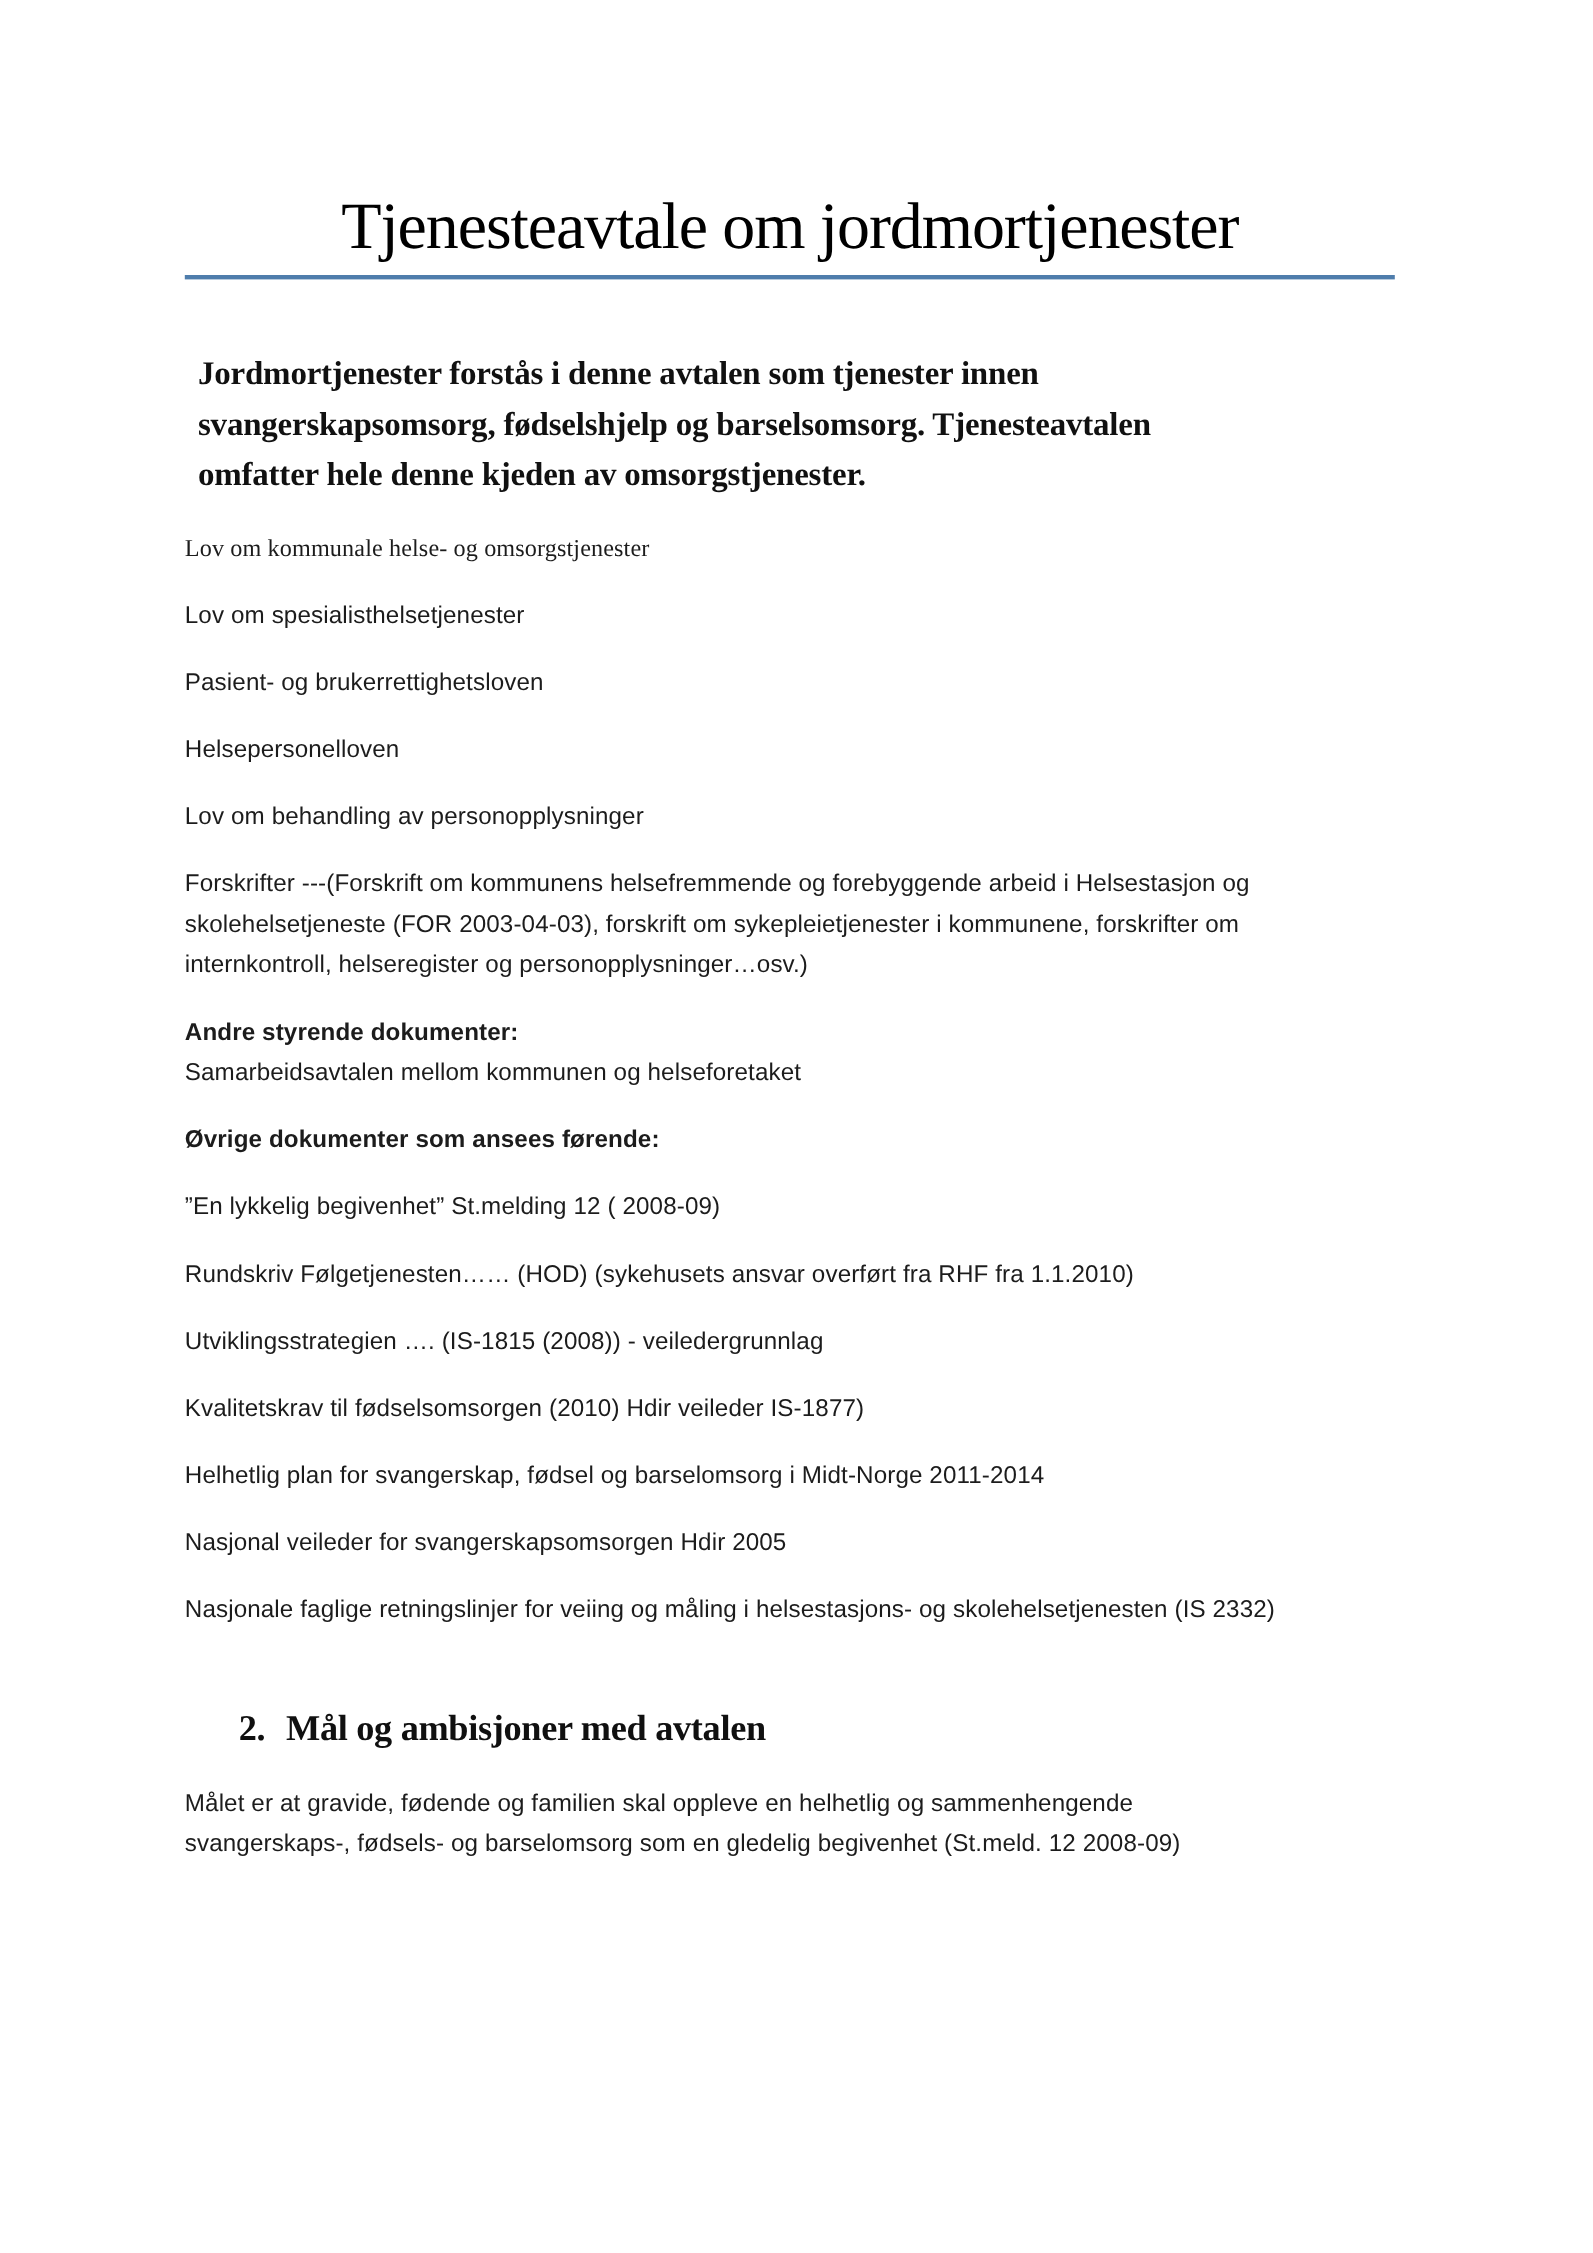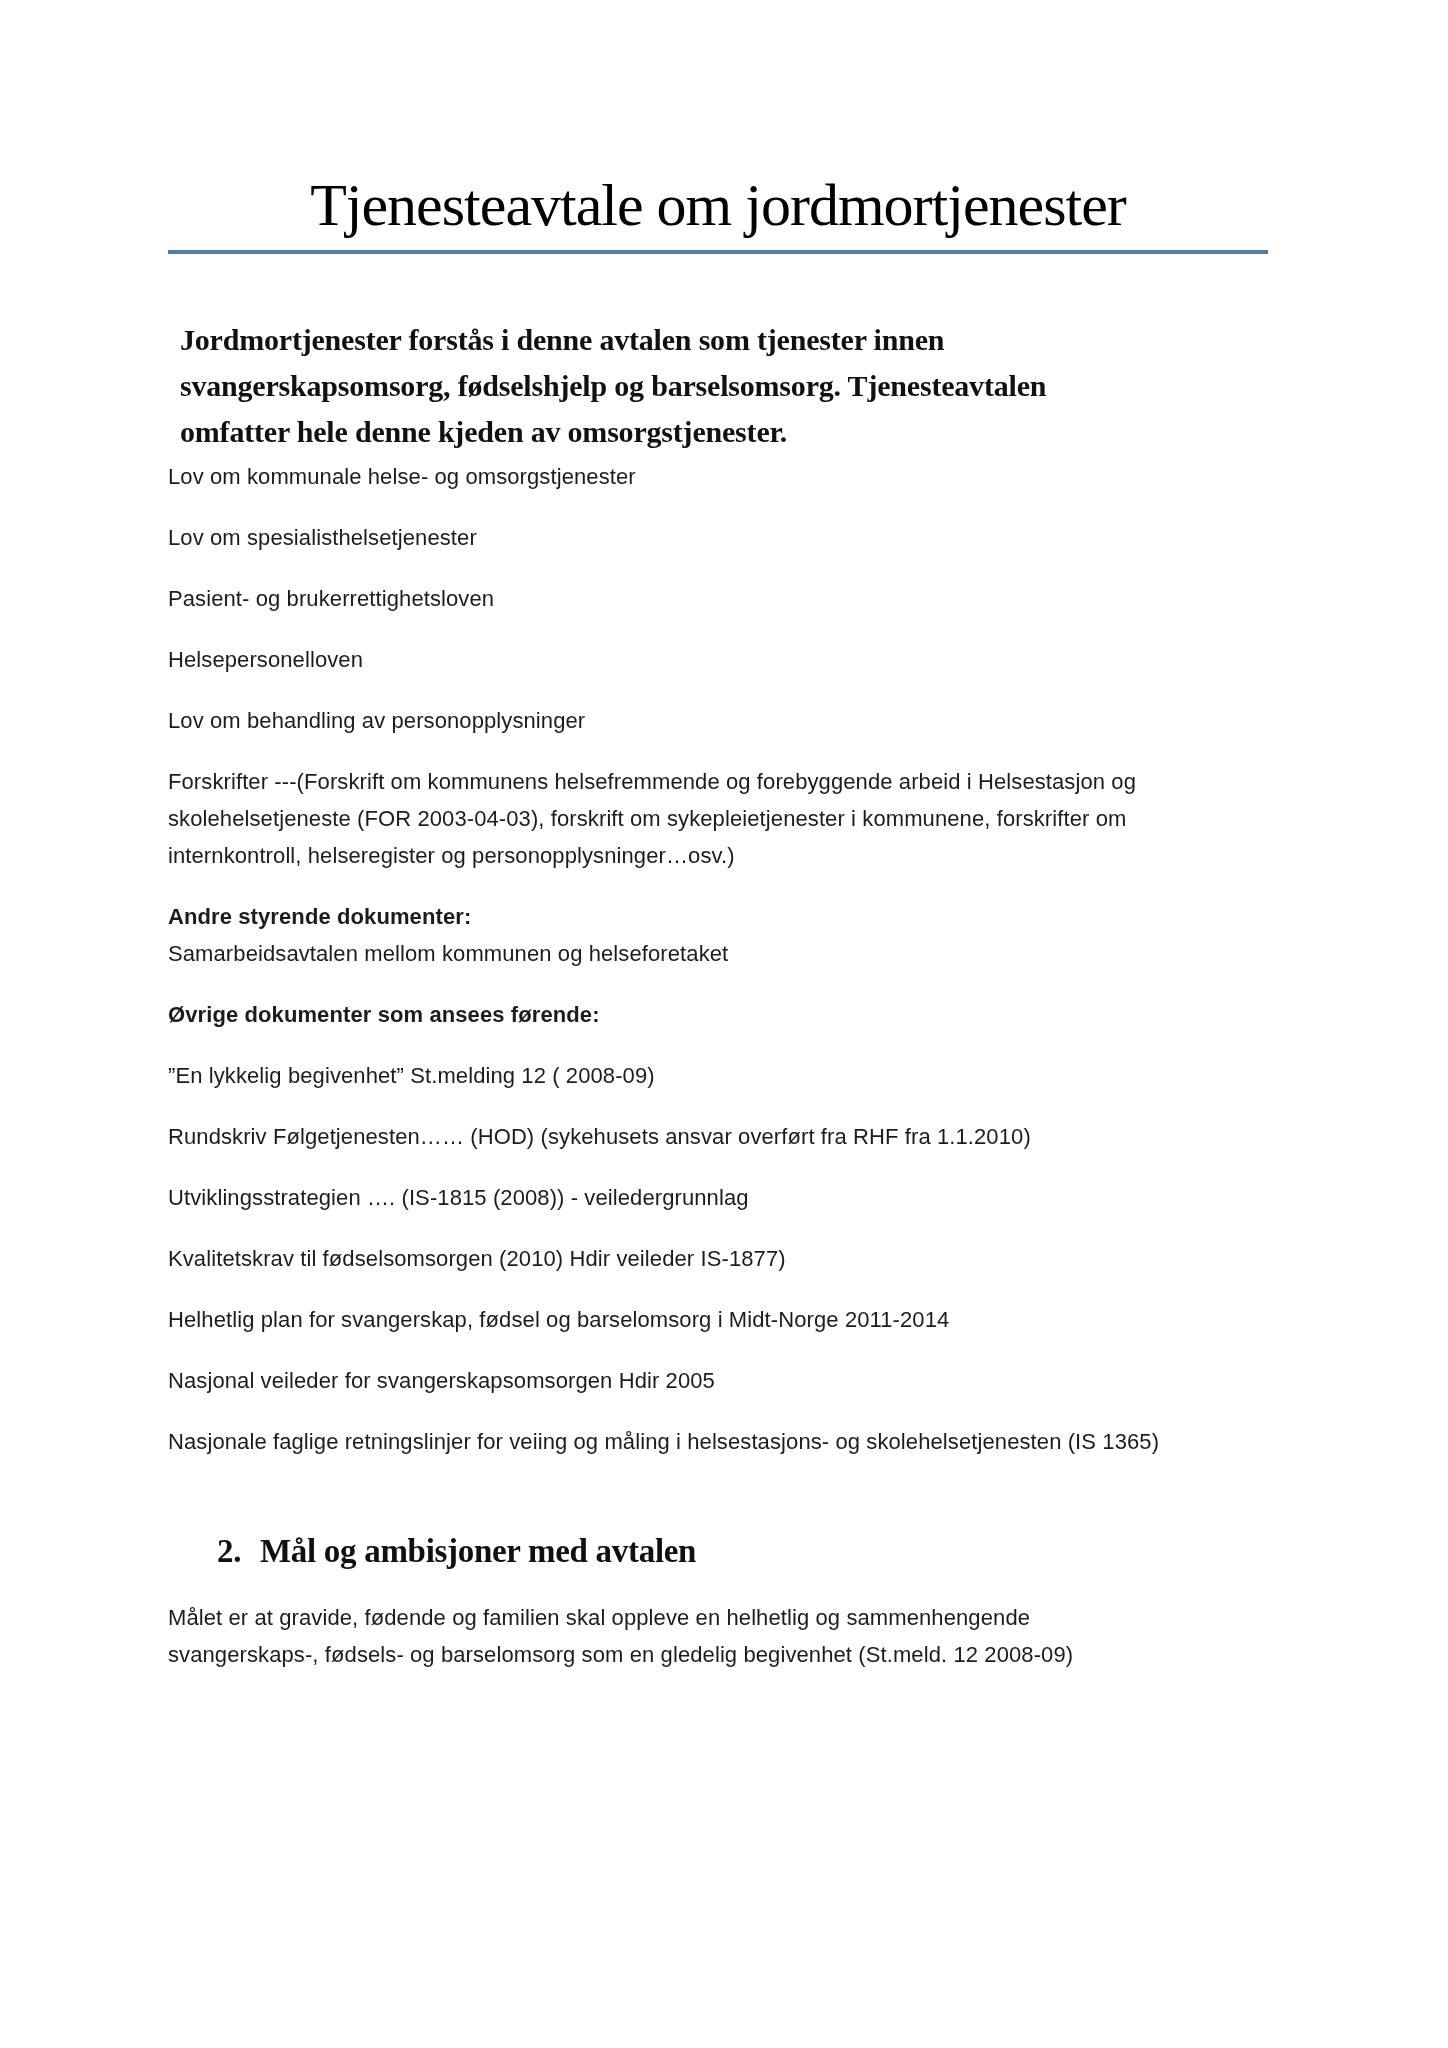--- a/index.html
+++ b/index.html
@@ -50,21 +50,21 @@
     width: 43px;
   }
   .h1-heading { margin-top: 96px; }
   .h2-heading { margin-top: 70px; }
   .body-par {
     font-size: 22px;
     line-height: 37px;
     letter-spacing: 0.1px;
     margin: 0 0 24px 0;
   }
-  .first-after-heading { margin-top: 3px; }
+  .first-after-heading { margin-top: 24px; font-family: Liberation Serif, serif; }
   .tight-top { margin-top: 18px; }
   .bold-label { font-weight: 700; }
 </style>
 </head>
 <body>
 
 <div class="doc">
 
   <h1 class="title" style="border-bottom-color: rgb(79, 125, 172);">Tjenesteavtale om jordmortjenester</h1>
 
@@ -93,21 +93,21 @@
   </p>
 
   <p class="body-par bold-label">Øvrige dokumenter som ansees førende:</p>
 
   <p class="body-par">”En lykkelig begivenhet” St.melding 12 ( 2008-09)</p>
   <p class="body-par">Rundskriv Følgetjenesten…… (HOD) (sykehusets ansvar overført fra RHF fra 1.1.2010)</p>
   <p class="body-par">Utviklingsstrategien …. (IS-1815 (2008)) - veiledergrunnlag</p>
   <p class="body-par">Kvalitetskrav til fødselsomsorgen (2010) Hdir veileder IS-1877)</p>
   <p class="body-par">Helhetlig plan for svangerskap, fødsel og barselomsorg i Midt-Norge 2011-2014</p>
   <p class="body-par">Nasjonal veileder for svangerskapsomsorgen Hdir 2005</p>
-  <p class="body-par">Nasjonale faglige retningslinjer for veiing og måling i helsestasjons- og skolehelsetjenesten (IS 1365)</p>
+  <p class="body-par">Nasjonale faglige retningslinjer for veiing og måling i helsestasjons- og skolehelsetjenesten (IS 2332)</p>
 
   <h2 class="sec-heading h2-heading">
     <span class="num">2.</span><span>Mål og ambisjoner med avtalen</span>
   </h2>
 
   <p class="body-par tight-top">
     <span>Målet er at gravide, fødende og familien skal oppleve en helhetlig og sammenhengende</span><br>
     <span>svangerskaps-, fødsels- og barselomsorg som en gledelig begivenhet (St.meld. 12 2008-09)</span>
   </p>
 

